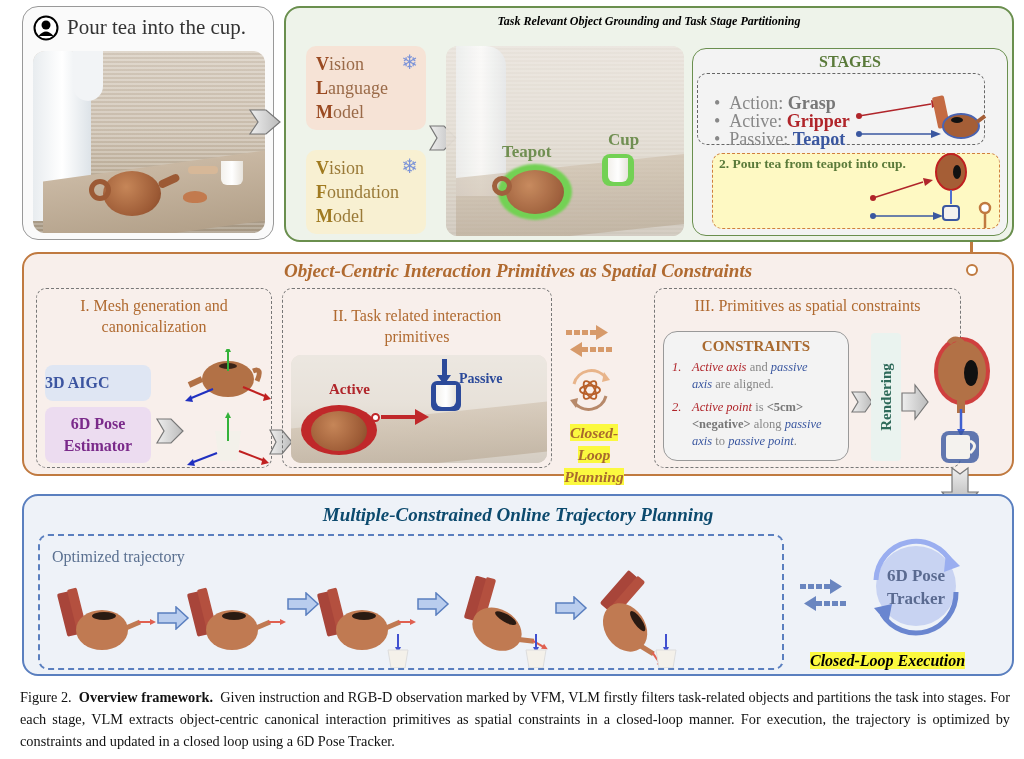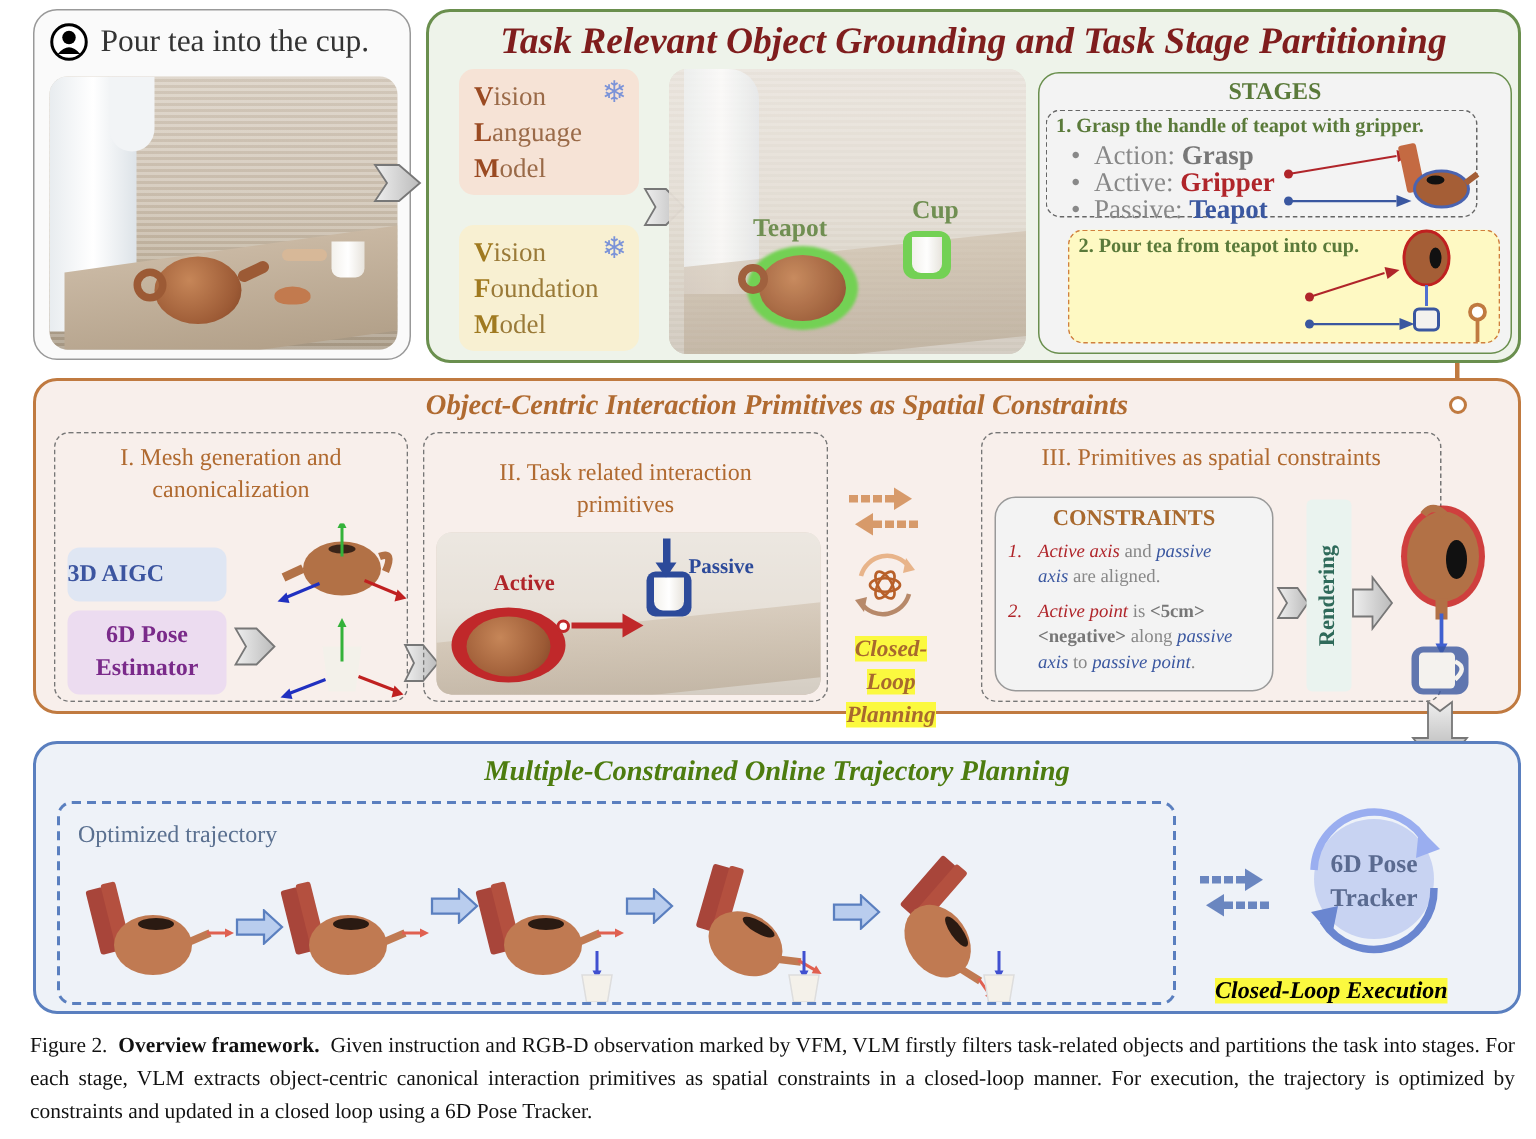--- a/index.html
+++ b/index.html
@@ -49,21 +49,21 @@
   <defs>
       <linearGradient id="ga" x1="0" x2="1">
         <stop offset="0" stop-color="#eee"></stop>
         <stop offset="1" stop-color="#bbb"></stop>
       </linearGradient>
     </defs>
   <path d="M2 10 L18 10 L32 22 L18 34 L2 34 L10 22 Z" fill="url(#ga)" stroke="#777" stroke-width="1.2"></path>
 </svg>
 
 <div class="panel" style="left:284px; top:6px; width:730px; height:236px; border:2px solid #6a8f4e; background:#eef3ea;">
-  <div class="sec-title" style="left:0; top:6px; width:100%; color:#7f1d1d; font-size:25px;">Task Relevant Object Grounding and Task Stage Partitioning</div>
+  <div class="sec-title" style="left:0; top:6px; width:100%; color:#000000; font-size:12px;">Task Relevant Object Grounding and Task Stage Partitioning</div>
 
   <div class="abs" style="left:20px; top:38px; width:120px; height:84px; background:#f6e3d6; border-radius:10px; padding:6px 10px; font-size:18px; line-height:24px; color:#9a6a48;">
     <div><b style="color:#9a4a22;">V</b><span>ision</span></div>
     <div><b style="color:#9a4a22;">L</b><span>anguage</span></div>
     <div><b style="color:#9a4a22;">M</b><span>odel</span></div>
     <span class="abs" style="right:8px; top:4px; color:#7b93d8; font-size:20px;">❄</span>
   </div>
 
   <div class="abs" style="left:20px; top:142px; width:120px; height:84px; background:#f8f0d2; border-radius:10px; padding:6px 10px; font-size:18px; line-height:24px; color:#9a7a38;">
     <div><b style="color:#a07a20;">V</b><span>ision</span></div>
@@ -87,21 +87,20 @@
     <div class="abs" style="left:56px; top:96px; font-weight:bold; font-size:17px; color:#6a8a4a;">Teapot</div>
     <div class="abs" style="left:156px; top:108px; width:32px; height:32px; border-radius:8px; background:#6dd04c;"></div>
     <div class="cup" style="left:162px; top:112px; width:20px; height:24px;"></div>
     <div class="abs" style="left:162px; top:84px; font-weight:bold; font-size:17px; color:#6a8a4a;">Cup</div>
   </div>
 
   <div class="abs" style="left:406px; top:40px; width:316px; height:188px; border:1.5px solid #6a8f4e; border-radius:14px; background:#f3f3f3;">
     <div class="abs" style="left:0; top:4px; width:100%; text-align:center; font-weight:bold; font-size:16px; color:#5a7a3a;">STAGES</div>
 
     <div class="stage-box" style="left:4px; top:24px; width:288px; height:72px; border-color:#666;">
-      <div class="abs" style="left:6px; top:2px; font-weight:bold; font-size:13.5px; color:#5a7a3a; white-space:nowrap;">1. Grasp the handle of teapot with gripper.</div>
       <div class="abs" style="left:16px; top:20px;">
         <div class="bullet">•&nbsp;&nbsp;<span>Action: </span><b style="color:#777;">Grasp</b></div>
         <div class="bullet">•&nbsp;&nbsp;<span>Active: </span><b style="color:#b0252a;">Gripper</b></div>
         <div class="bullet">•&nbsp;&nbsp;<span>Passive: </span><b style="color:#3a57a0;">Teapot</b></div>
       </div>
       <svg class="abs" style="left:155px; top:20px;" width="135" height="52" viewBox="0 0 135 52">
         <circle cx="6" cy="22" r="3" fill="#b0252a"></circle>
           <line x1="6" y1="22" x2="78" y2="10" stroke="#b0252a" stroke-width="1.5"></line>
           <polygon points="78,6 88,9 79,14" fill="#b0252a"></polygon>
         <circle cx="6" cy="40" r="3" fill="#3a57a0"></circle>
@@ -269,21 +268,21 @@
   <defs>
       <linearGradient id="gd" x1="0" x2="0" y1="0" y2="1">
         <stop offset="0" stop-color="#eee"></stop>
         <stop offset="1" stop-color="#aaa"></stop>
       </linearGradient>
     </defs>
   <path d="M12 2 L20 8 L28 2 L28 26 L38 26 L20 48 L2 26 L12 26 Z" fill="url(#gd)" stroke="#777" stroke-width="1.2"></path>
 </svg>
 
 <div class="panel" style="left:22px; top:494px; width:992px; height:182px; border:2px solid #5a7fbf; background:#eef2f8;">
-  <div class="sec-title" style="left:0; top:8px; width:100%; color:#4d7c0f;text-align:center;">Multiple-Constrained Online Trajectory Planning</div>
+  <div class="sec-title" style="left:0; top:8px; width:100%; color:#0c4a6e;text-align:center;">Multiple-Constrained Online Trajectory Planning</div>
 
   <div class="stage-box" style="left:14px; top:38px; width:746px; height:136px; border:2px dashed #5a7fbf;">
     <div class="abs" style="left:12px; top:12px; font-size:16px; color:#5a7090;">Optimized trajectory</div>
     <div id="traj-frames">
         <svg width="110" height="110" viewBox="0 0 110 110" style="position: absolute; left: 12px; top: 22px;">
           <g transform="rotate(0 50 66)">
             <rect x="10" y="34" width="12" height="44" rx="2" fill="#a8453a" transform="rotate(-14 16 56)"></rect>
             <rect x="20" y="30" width="10" height="44" rx="2" fill="#b4503f" transform="rotate(-14 25 52)"></rect>
             <ellipse cx="50" cy="72" rx="26" ry="20" fill="#c07a52"></ellipse>
             <ellipse cx="52" cy="58" rx="12" ry="4" fill="#2a1a12"></ellipse>

